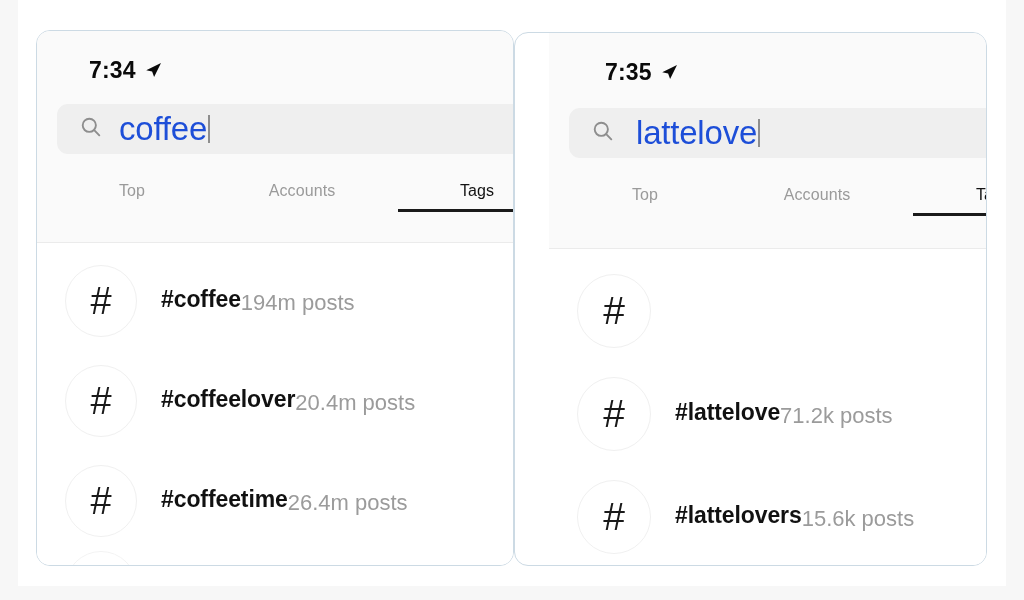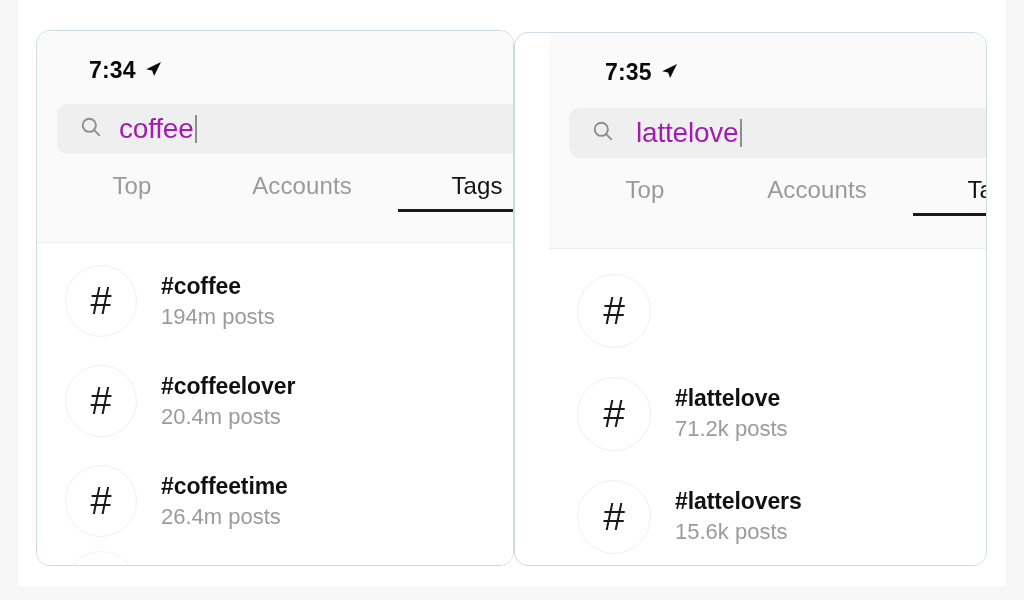--- a/index.html
+++ b/index.html
@@ -30,63 +30,63 @@
     border: 1px solid #ccdae4;
     border-radius: 14px;
     overflow: hidden;
   }
   .panel-header {
     background: #fafafa;
     border-bottom: 1px solid #ebebeb;
   }
   .statusbar {
     display: flex;
-    align-items: center;
+    align-items: flex-end;
     gap: 7px;
   }
   .status-time {
     font-size: 23px;
     font-weight: bold;
     color: #0a0a0a;
     letter-spacing: 0.2px;
   }
   .loc-arrow { display: block; }
 
   .searchbar {
     display: flex;
     align-items: center;
     background: #efefef;
     border-radius: 11px;
     height: 50px;
   }
   .search-icon { flex: 0 0 auto; display: block; }
   .search-value {
-    font-size: 28px;
-    color: #a21caf;
+    font-size: 33px;
+    color: #1d4ed8;
     white-space: nowrap;
     letter-spacing: -0.2px;
     text-align: right;
   }
   .caret {
     display: inline-block;
     width: 2px;
     height: 28px;
     background: #8e8e8e;
     vertical-align: -6px;
     margin-left: 1px;
   }
 
   .tabs {
     position: relative;
     display: flex;
     align-items: flex-end;
     height: 58px;
   }
   .tab {
-    font-size: 24px;
+    font-size: 16px;
     color: #9a9a9a;
     white-space: nowrap;
     letter-spacing: 0.1px;
     text-align: center;
   }
   .tab.active {
     color: #121212;
     font-weight: normal;
   }
   .tab-underline {
@@ -107,21 +107,21 @@
     border-radius: 50%;
     border: 1px solid #f0f0f0;
     background: #ffffff;
     display: flex;
     align-items: center;
     justify-content: center;
     color: #1a1a1a;
     font-weight: 300;
     line-height: 1;
   }
-  .result-text { display: flex; flex-direction: column; }
+  .result-text { display: flex; }
   .result-tag {
     font-weight: bold;
     color: #111111;
     letter-spacing: -0.1px;
     white-space: nowrap;
   }
   .result-count {
     color: #9b9b9b;
     white-space: nowrap;
   }

